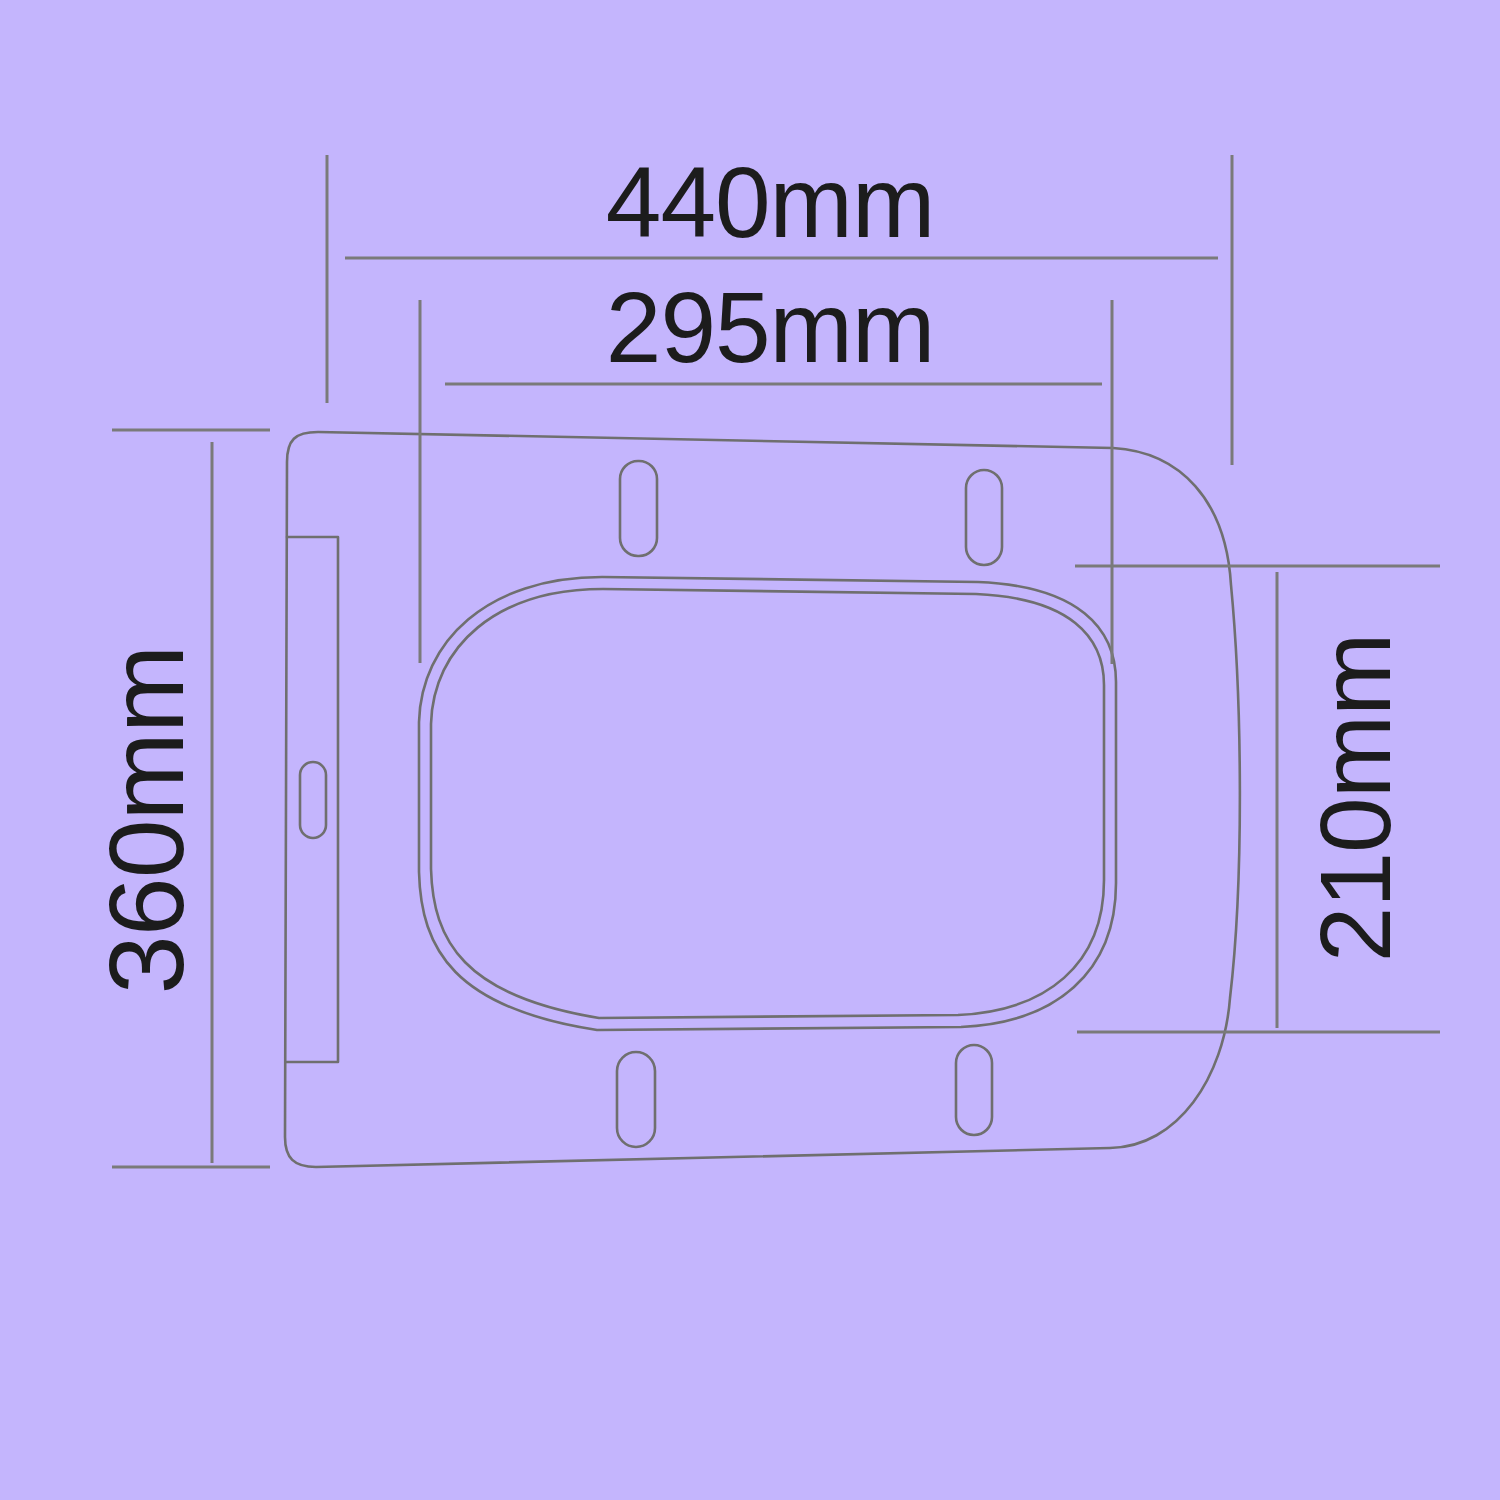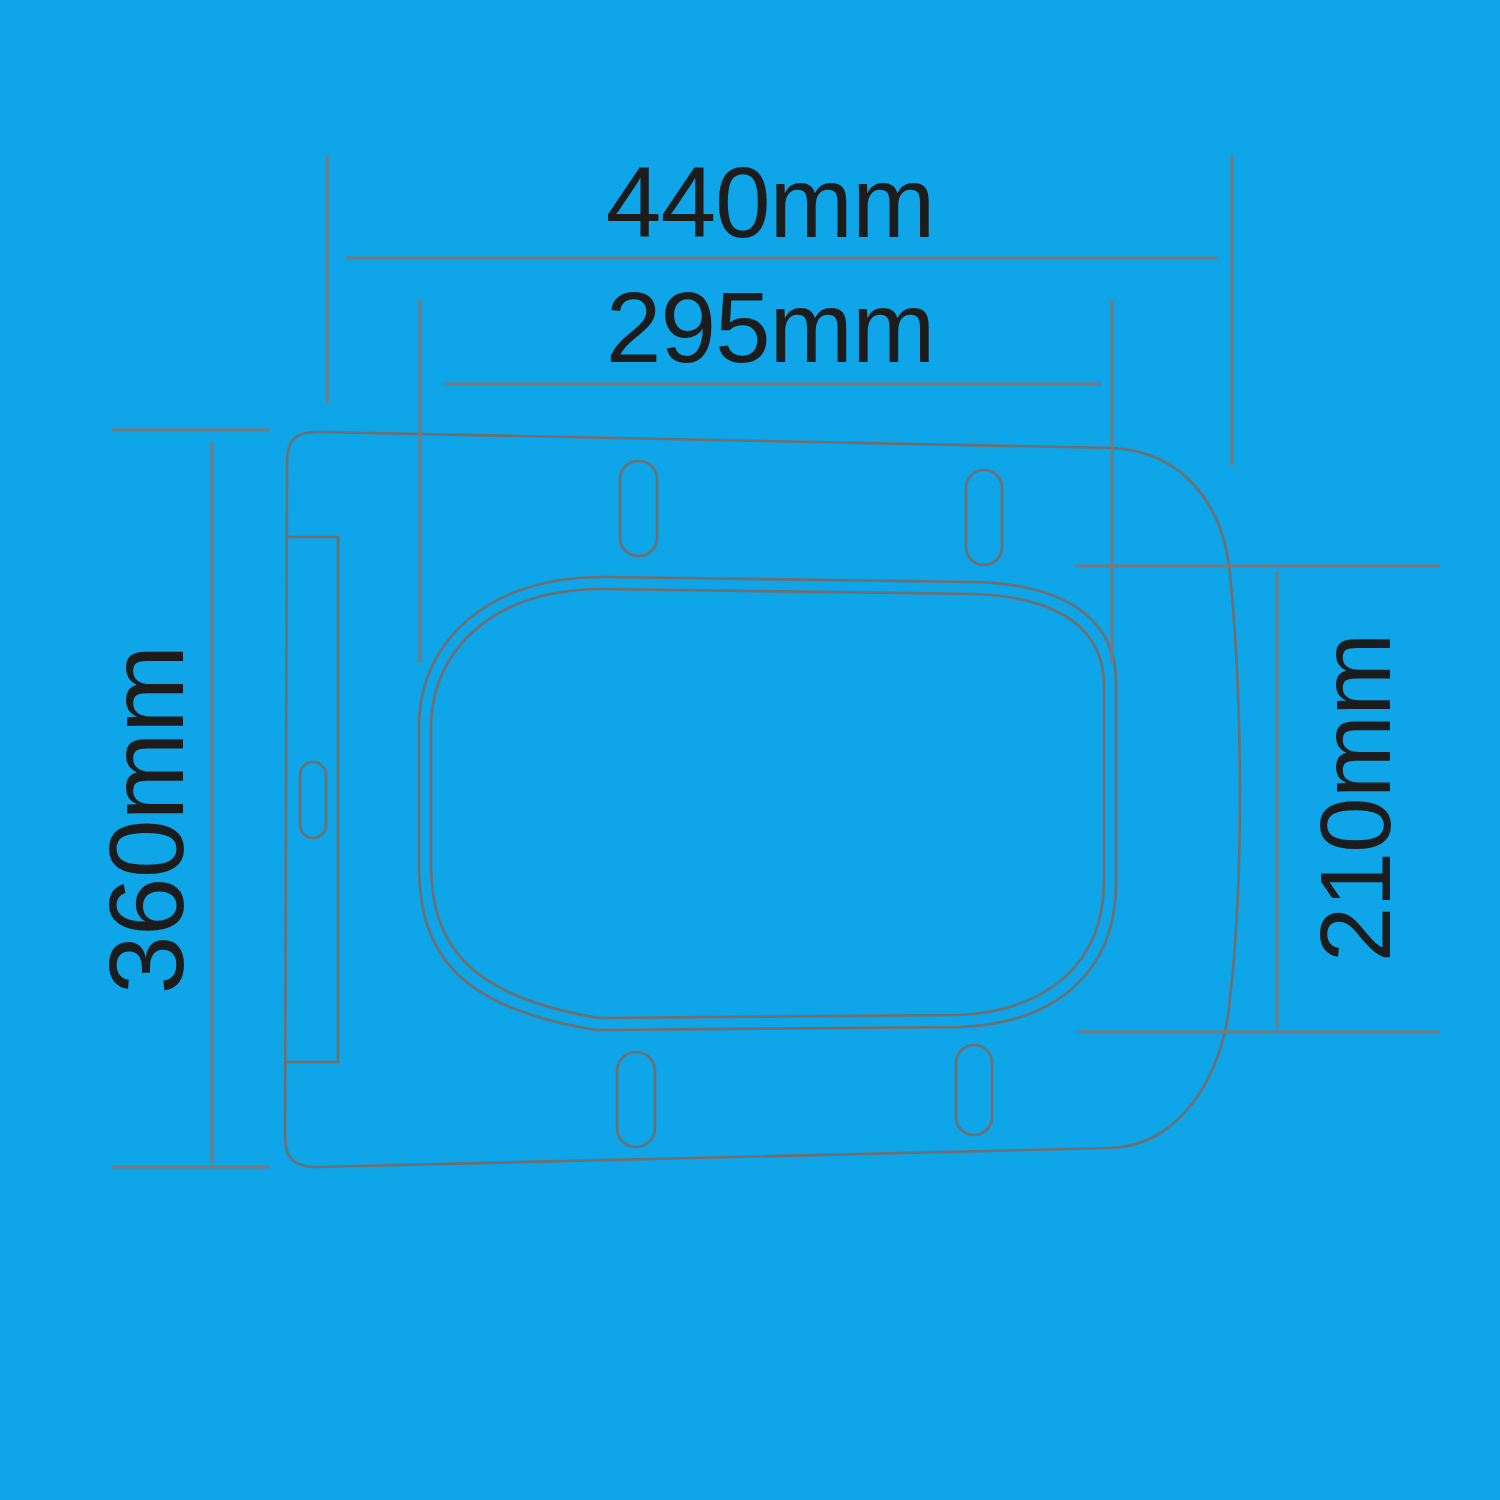--- a/index.html
+++ b/index.html
@@ -5,21 +5,21 @@
   html, body {
     margin: 0;
     padding: 0;
     background: #ffffff;
     font-family: "Liberation Sans", sans-serif;
   }
   .canvas-wrap {
     position: relative;
     width: 1500px;
     height: 1500px;
-    background: #0ea5e9;
+    background: #c4b5fd;
     overflow: hidden;
     text-align: right;
   }
   svg.drawing {
     position: absolute;
     left: 0;
     top: 0;
     width: 1500px;
     height: 1500px;
     display: block;

